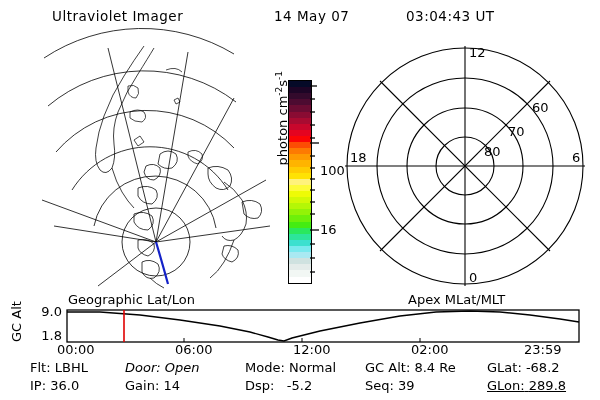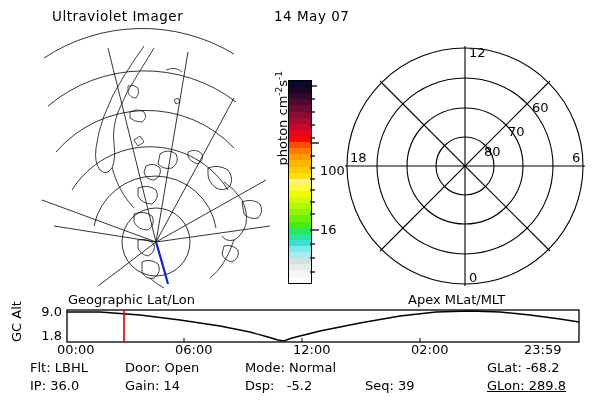--- a/index.html
+++ b/index.html
@@ -114,20 +114,21 @@
     font-size: 13px;
     white-space: nowrap;
   }
 </style>
 </head>
 <body>
 
 <div id="header-bar">
   <span id="instrument-title">Ultraviolet Imager</span>
   <span id="obs-date">14 May 07</span>
+  <span id="obs-time">03:04:43 UT</span>
 </div>
 
 <div class="abs" id="geo-panel">
   <svg width="236" height="252" viewBox="0 0 236 252">
     <g fill="none" stroke="#000000" stroke-width="0.8">
 
       <path d="M 6 18 A 178 178 0 0 1 196 14"></path>
       <path d="M 10 66 A 150 150 0 0 1 198 62"></path>
       <path d="M 18 112 A 120 120 0 0 1 196 108"></path>
       <path d="M 34 150 A 92 92 0 0 1 190 150"></path>
@@ -295,22 +296,23 @@
   <div class="orbit-xtick" style="left:57px;">00:00</div>
   <div class="orbit-xtick" style="left:175px;">06:00</div>
   <div class="orbit-xtick" style="left:293px;">12:00</div>
   <div class="orbit-xtick" style="left:411px;">02:00</div>
   <div class="orbit-xtick" style="left:524px;">23:59</div>
 </div>
 
 <div id="status-footer">
 
   <div class="status-cell" style="left:30px;  top:0;"><span>Flt:</span> <span>LBHL</span></div>
-  <div class="status-cell" style="left:125px; top:0;"><span>Door:</span> <span>Open</span></div>
+  <div class="status-cell" style="left:125px; top:0;font-style:italic;"><span>Door:</span> <span>Open</span></div>
   <div class="status-cell" style="left:245px; top:0;"><span>Mode:</span> <span>Normal</span></div>
+  <div class="status-cell" style="left:365px; top:0;"><span>GC Alt:</span> <span>8.4 Re</span></div>
   <div class="status-cell" style="left:487px; top:0;"><span>GLat:</span> <span>-68.2</span></div>
 
   <div class="status-cell" style="left:30px;  top:18px;"><span>IP:</span> <span>36.0</span></div>
   <div class="status-cell" style="left:125px; top:18px;"><span>Gain:</span> <span>14</span></div>
   <div class="status-cell" style="left:245px; top:18px;"><span>Dsp:</span>&nbsp;&nbsp; <span>-5.2</span></div>
   <div class="status-cell" style="left:365px; top:18px;"><span>Seq:</span> <span>39</span></div>
   <div class="status-cell" style="left:487px; top:18px;text-decoration:underline;"><span>GLon:</span> <span>289.8</span></div>
 </div>
 
 </body></html>

